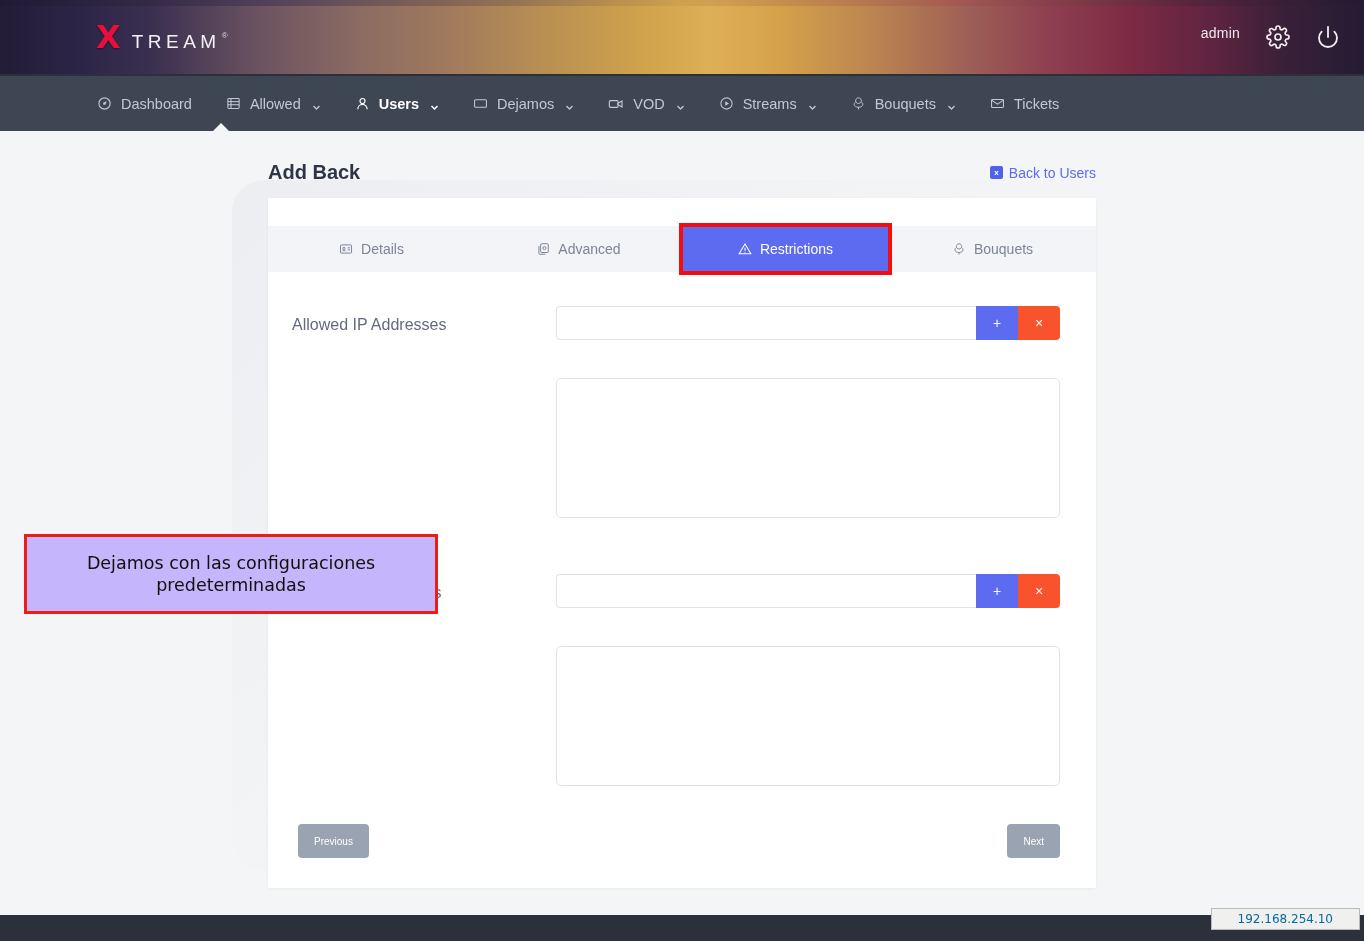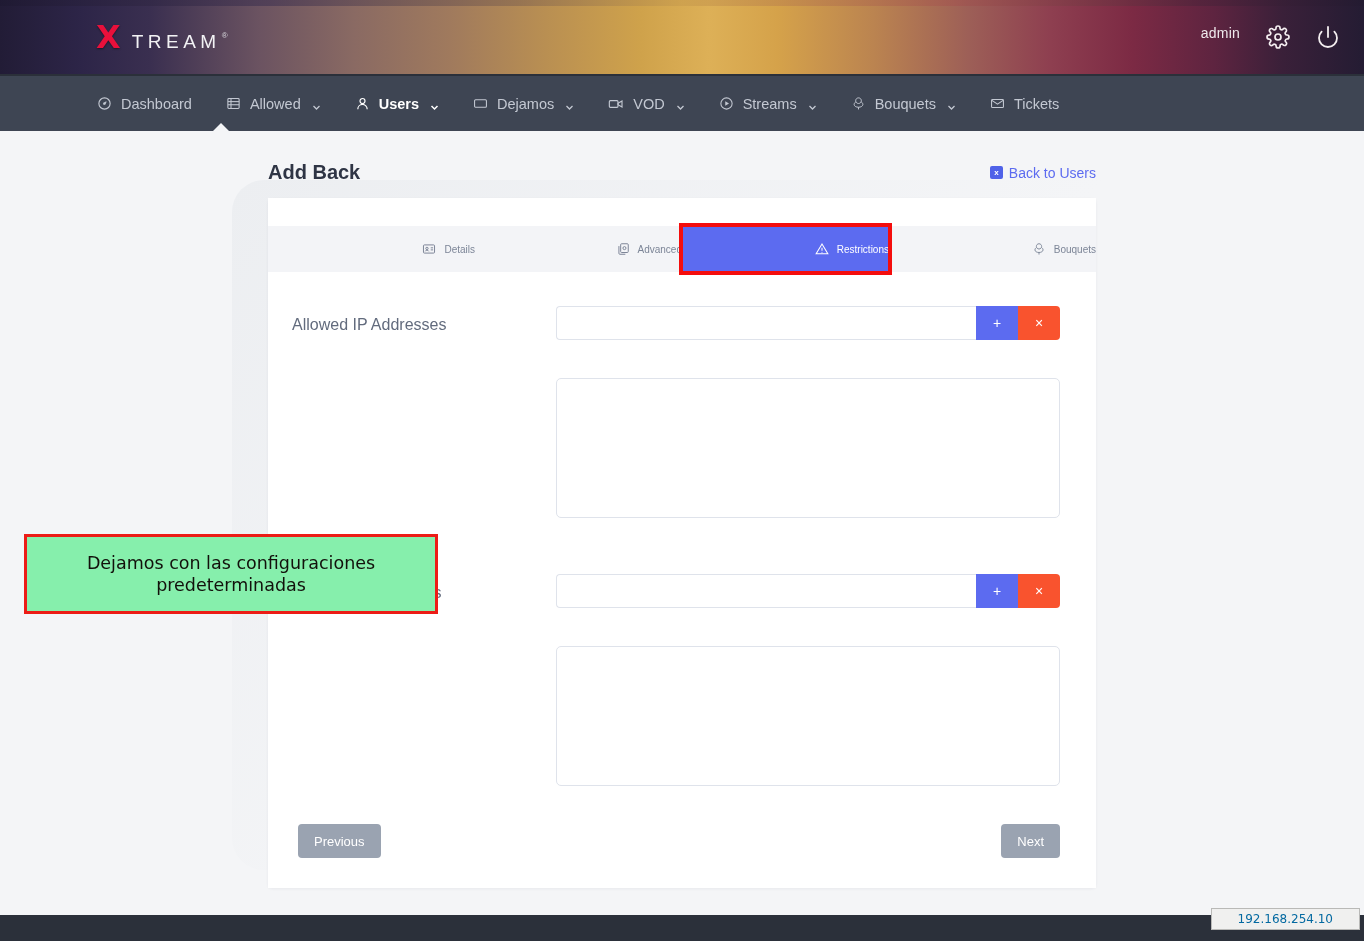--- a/index.html
+++ b/index.html
@@ -112,22 +112,22 @@
   }
   .card {
     position:relative; z-index:1; background:#ffffff;
     border-radius:4px; box-shadow:0 1px 3px rgba(30,40,60,.06);
   }
   .card-top { height:28px; background:#ffffff; }
 
   
   .tabs { display:flex; background:#f3f4f7; height:46px; position:relative;}
   .tab {
-    flex:1; display:flex; align-items:center; justify-content:flex-end;
-    gap:8px; font-size:10px; color:#7c8597; cursor:pointer; height:46px;
+    flex:1; display:flex; align-items:center; justify-content:center;
+    gap:8px; font-size:14px; color:#7c8597; cursor:pointer; height:46px;
   }
   .tab .t-ico{ display:flex; align-items:center; line-height:0;}
   .tab.active {
     background:#5c6bf0; color:#ffffff; font-weight:400;
     outline:4px solid #f40d0d; outline-offset:-1px;
     position:relative; z-index:3;
   }
 
   
   .form { padding:34px 36px 0 24px; background:#fff; }
@@ -158,29 +158,29 @@
     font-family:"Liberation Sans",sans-serif; font-size:13px;
     padding:8px 10px; color:#3b4254;
   }
   .spacer-50 { height:52px; }
 
   .actions {
     display:flex; padding:34px 36px 30px 30px; background:#fff;
   }
   .btn-nav {
     background:#9aa3b1; color:#fff; border:none; cursor:pointer;
-    font-family:"Liberation Sans",sans-serif; font-size:13px;
+    font-family:"Liberation Sans",sans-serif; font-size:10px;
     border-radius:4px; height:34px; padding:0 16px;
   }
   .btn-nav.next { margin-left:auto; }
 
   
   .annotation {
     position:absolute; left:24px; top:403px; width:414px; height:80px;
-    background:#86efac; border:3px solid #ec1c16;
+    background:#c4b5fd; border:3px solid #ec1c16;
     display:flex; align-items:center; justify-content:center;
     text-align:center; z-index:5;
     font-family:"DejaVu Sans", sans-serif;
     font-size:17.5px; color:#12100b; line-height:1.28;
   }
 
   
   .status-ip {
     position:absolute; right:4px; bottom:11px;
     background:#f0f0ef; border:1px solid #b9b9b7;

